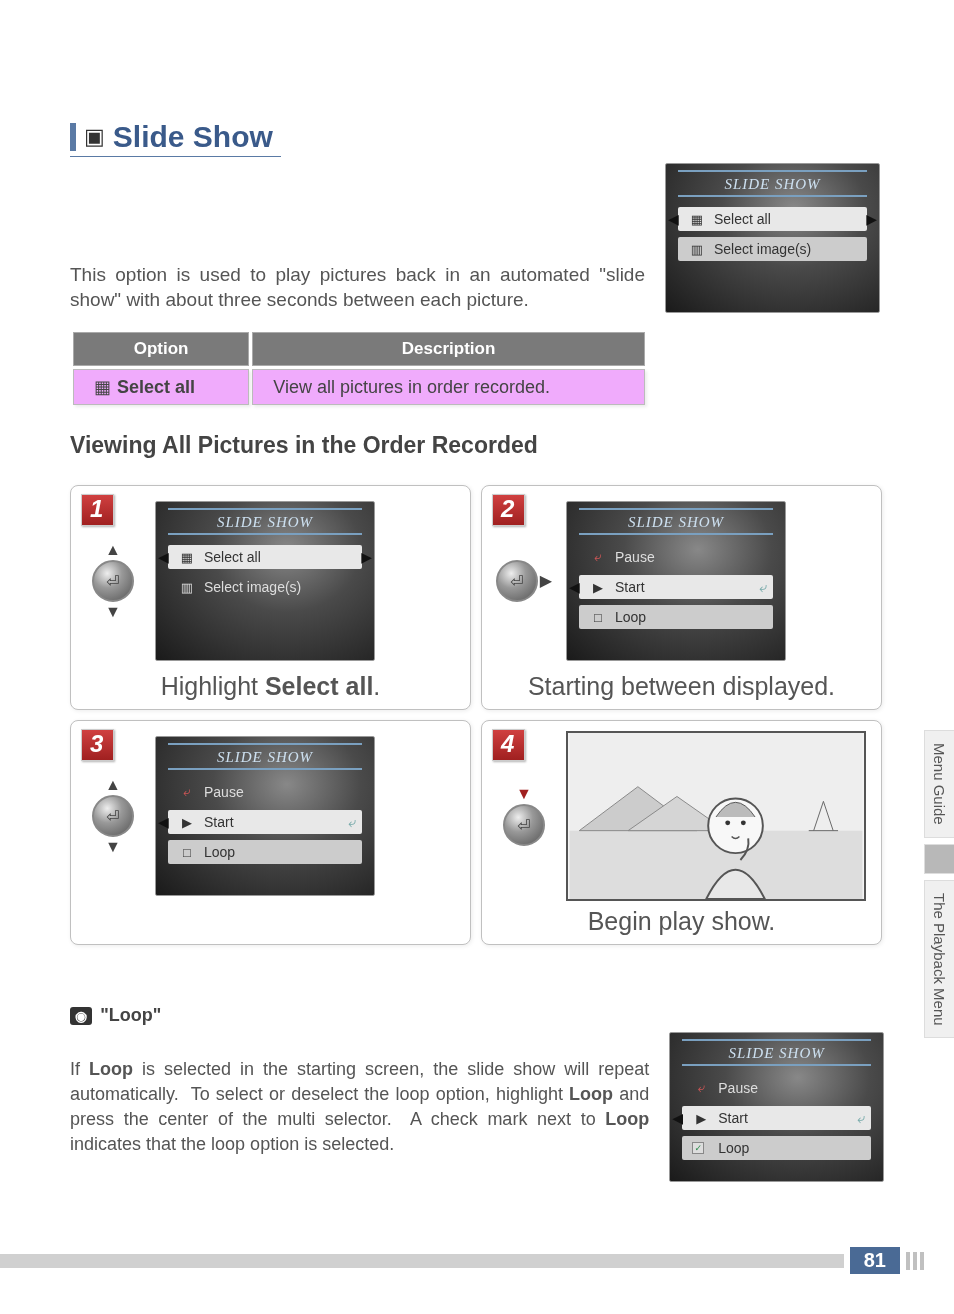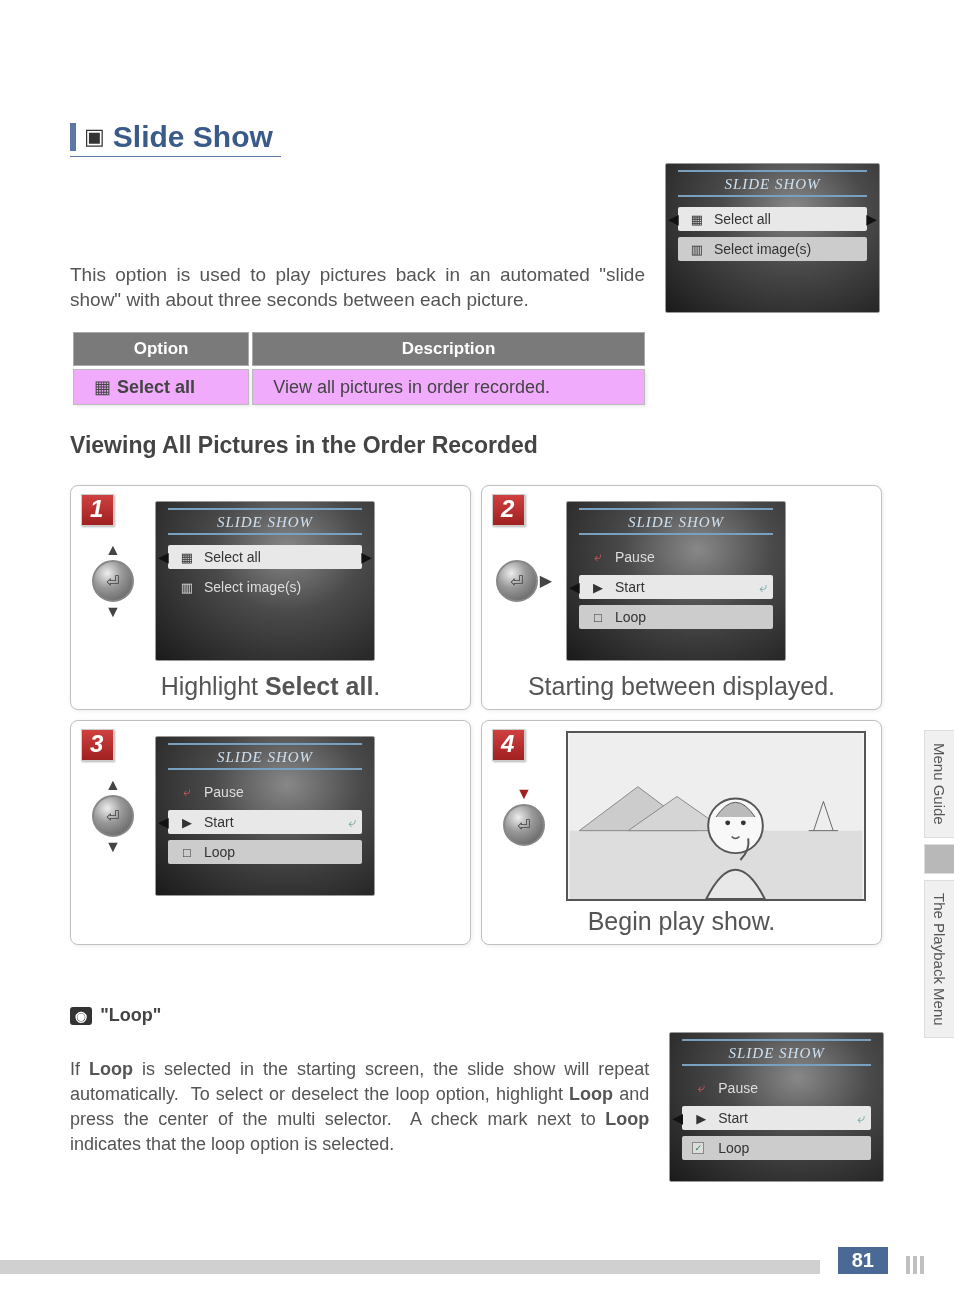--- a/index.html
+++ b/index.html
@@ -221,21 +221,21 @@
     padding:12px 6px;
     background:#f0f0f0;
     border:1px solid #ddd;
     border-right:none;
   }
   .side-tabs .tab.dark { background:#b8b8b8; color:#b8b8b8; }
 
   .footer {
     position:absolute;
     left:0; right:0; bottom:40px;
-    display:flex; align-items:flex-end;gap:12px;
+    display:flex; align-items:center;
   }
   .footer .bar {
     height:14px; background:#d0d0d0; flex:1;
   }
   .footer .pg {
     background:#4a6a95; color:#fff; font-weight:bold;
     font-size:20px; padding:2px 14px;
     margin-left:6px;
   }
   .footer .ticks { display:flex; gap:3px; margin-left:6px; margin-right:30px; }

